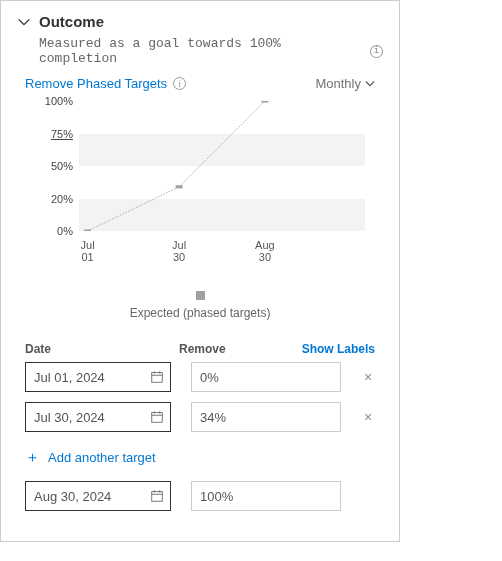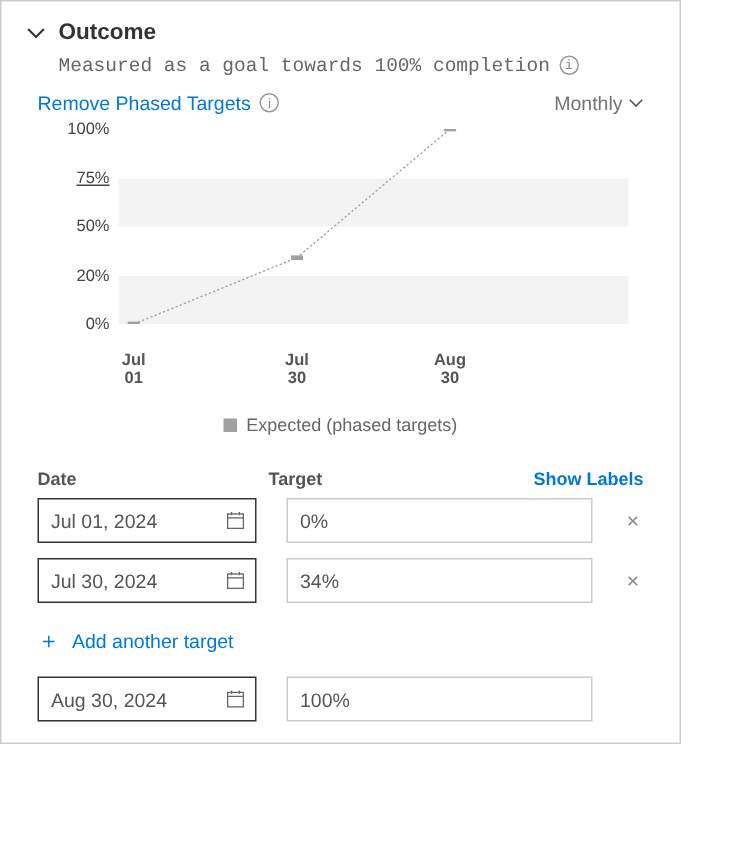--- a/index.html
+++ b/index.html
@@ -1,35 +1,35 @@
 <!DOCTYPE html>
 <html><head>
   <meta charset="utf-8">
   <style>
     * { box-sizing: border-box; margin: 0; padding: 0; }
     body { font-family: "Segoe UI", Tahoma, sans-serif; font-size: 13px; color: #333; background: #fff; }
-    .container { width: 454px; border: 1px solid #ccc; padding: 12px 16px 4px 16px; }
+    .container { width: 400px; border: 1px solid #ccc; padding: 12px 16px 20px 16px; }
     .header { display: flex; align-items: center; gap: 8px; margin-bottom: 2px; }
     .chev { width: 14px; height: 14px; display: inline-flex; align-items: center; justify-content: center; }
     .title { font-weight: 600; font-size: 15px; }
     .subtitle { color: #666; font-size: 13px; margin: 6px 0 10px 22px; display: flex; align-items: center; gap: 6px; font-family: Liberation Mono, monospace; }
     .info-icon { width: 13px; height: 13px; border: 1px solid #999; border-radius: 50%; font-size: 9px; display: inline-flex; align-items: center; justify-content: center; color: #888; }
     .row-between { display: flex; justify-content: space-between; align-items: center; margin: 0 8px 6px 8px; text-align: right; }
     .link { color: #0078d4; font-size: 13px; cursor: pointer; display: inline-flex; align-items: center; gap: 6px; }
     .monthly { font-size: 13px; color: #737373; display: inline-flex; align-items: center; gap: 4px; cursor: pointer; }
     
     .chart { position: relative; height: 160px; margin: 10px 18px 0 18px; }
     .plot { position: absolute; left: 44px; right: 0; top: 0; height: 130px; }
     .ticks { position: absolute; left: 0; top: 0; height: 130px; width: 44px; }
     .tick { position: absolute; right: 6px; font-size: 11px; color: #444; transform: translateY(-50%); }
     .band { position: absolute; left: 0; right: 0; background: #f3f3f3; }
     .svg { position: absolute; inset: 0; width: 100%; height: 100%; }
-    .xlabels { position: absolute; left: 44px; right: 0; top: 148px; height: 28px; font-weight: bold; }
+    .xlabels { position: absolute; left: 44px; right: 0; top: 138px; height: 28px; }
     .xlabel { position: absolute; transform: translateX(-50%); text-align: center; font-size: 11px; color: #555; line-height: 1.1; white-space: pre; }
-    .legend { display: flex; align-items: center; justify-content: center; gap: 6px; margin-top: 30px; font-size: 12px; color: #666; }
+    .legend { display: flex; align-items: center; justify-content: center; gap: 6px; margin-top: 30px; font-size: 12px; color: #666; flex-direction: column; }
     .legend-swatch { width: 9px; height: 9px; background: #a0a0a0; }
     
     .grid-head { display: flex; margin: 22px 8px 6px 8px; align-items: flex-start; font-weight: bold; }
     .col-date-h { flex: 0 0 154px; color: #555; font-size: 12px; }
     .col-target-h { flex: 1; color: #555; font-size: 12px; }
     .showlabels { color: #0078d4; font-size: 12px; cursor: pointer; }
     .input-row { display: flex; align-items: center; gap: 20px; margin: 0 8px 10px 8px; }
     .date-box { flex: 0 0 146px; display: flex; align-items: center; border: 1px solid #333; height: 30px; padding: 0 6px 0 8px; }
     .date-box span:first-child { flex: 1; color: #555; font-size: 13px; text-align: left; }
     .target-box { flex: 1; border: 1px solid #ccc; height: 30px; padding: 0 8px; display: flex; align-items: center; color: #555; font-size: 13px; }
@@ -97,21 +97,21 @@
 30</div>
       </div>
   </div>
   <div class="legend">
     <span class="legend-swatch"></span>
     <span>Expected (phased targets)</span>
   </div>
 
   <div class="grid-head">
     <div class="col-date-h">Date</div>
-    <div class="col-target-h">Target</div>
+    <div class="col-target-h">Remove</div>
     <div class="showlabels">Show Labels</div>
   </div>
 
   <div id="rows">
       <div class="input-row">
         <div class="date-box">
           <span>Jul 01, 2024</span>
           <span class="cal-icon"><svg viewBox="0 0 16 16" width="14" height="14">
               <rect x="2" y="3" width="12" height="11" fill="none" stroke="#666"></rect>
               <line x1="2" y1="6" x2="14" y2="6" stroke="#666"></line>

